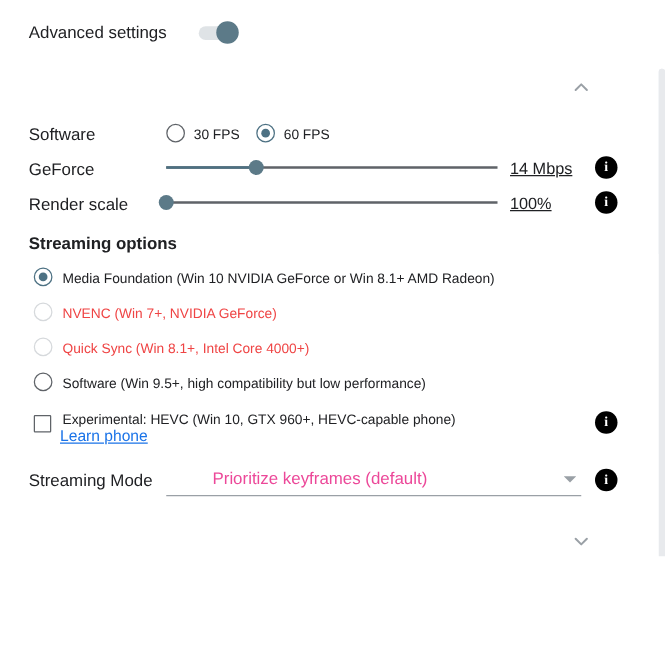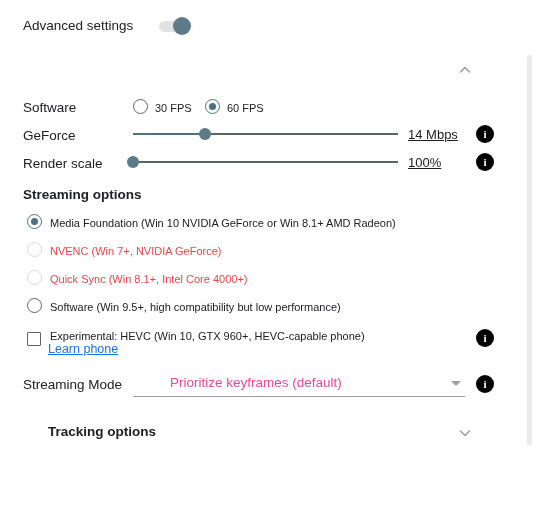--- a/index.html
+++ b/index.html
@@ -394,21 +394,20 @@
       <div class="info-icon" style="left:476px; top:329px;">i</div>
 
       <div class="field-label" style="left:23px; top:375px;">Streaming Mode</div>
       <div class="select-box" style="left:133px; top:372px; width:332px;">
         <div class="select-value">Prioritize keyframes (default)</div>
         <div class="select-arrow"></div>
       </div>
       <div class="info-icon" style="left:476px; top:375px;">i</div>
 
       <div class="section-head" style="top:421px;">
-        <div class="title">Tracking options</div>
         <div class="chev">
           <svg width="16" height="16" viewBox="0 0 16 16">
               <path d="M3.5 6 L8 10.5 L12.5 6" fill="none" stroke="#9aa0a6" stroke-width="1.6" stroke-linecap="round" stroke-linejoin="round"></path>
             </svg>
         </div>
       </div>
 
       <div class="section-head" style="top:470px;">
         <div class="chev">
           <svg width="16" height="16" viewBox="0 0 16 16">

